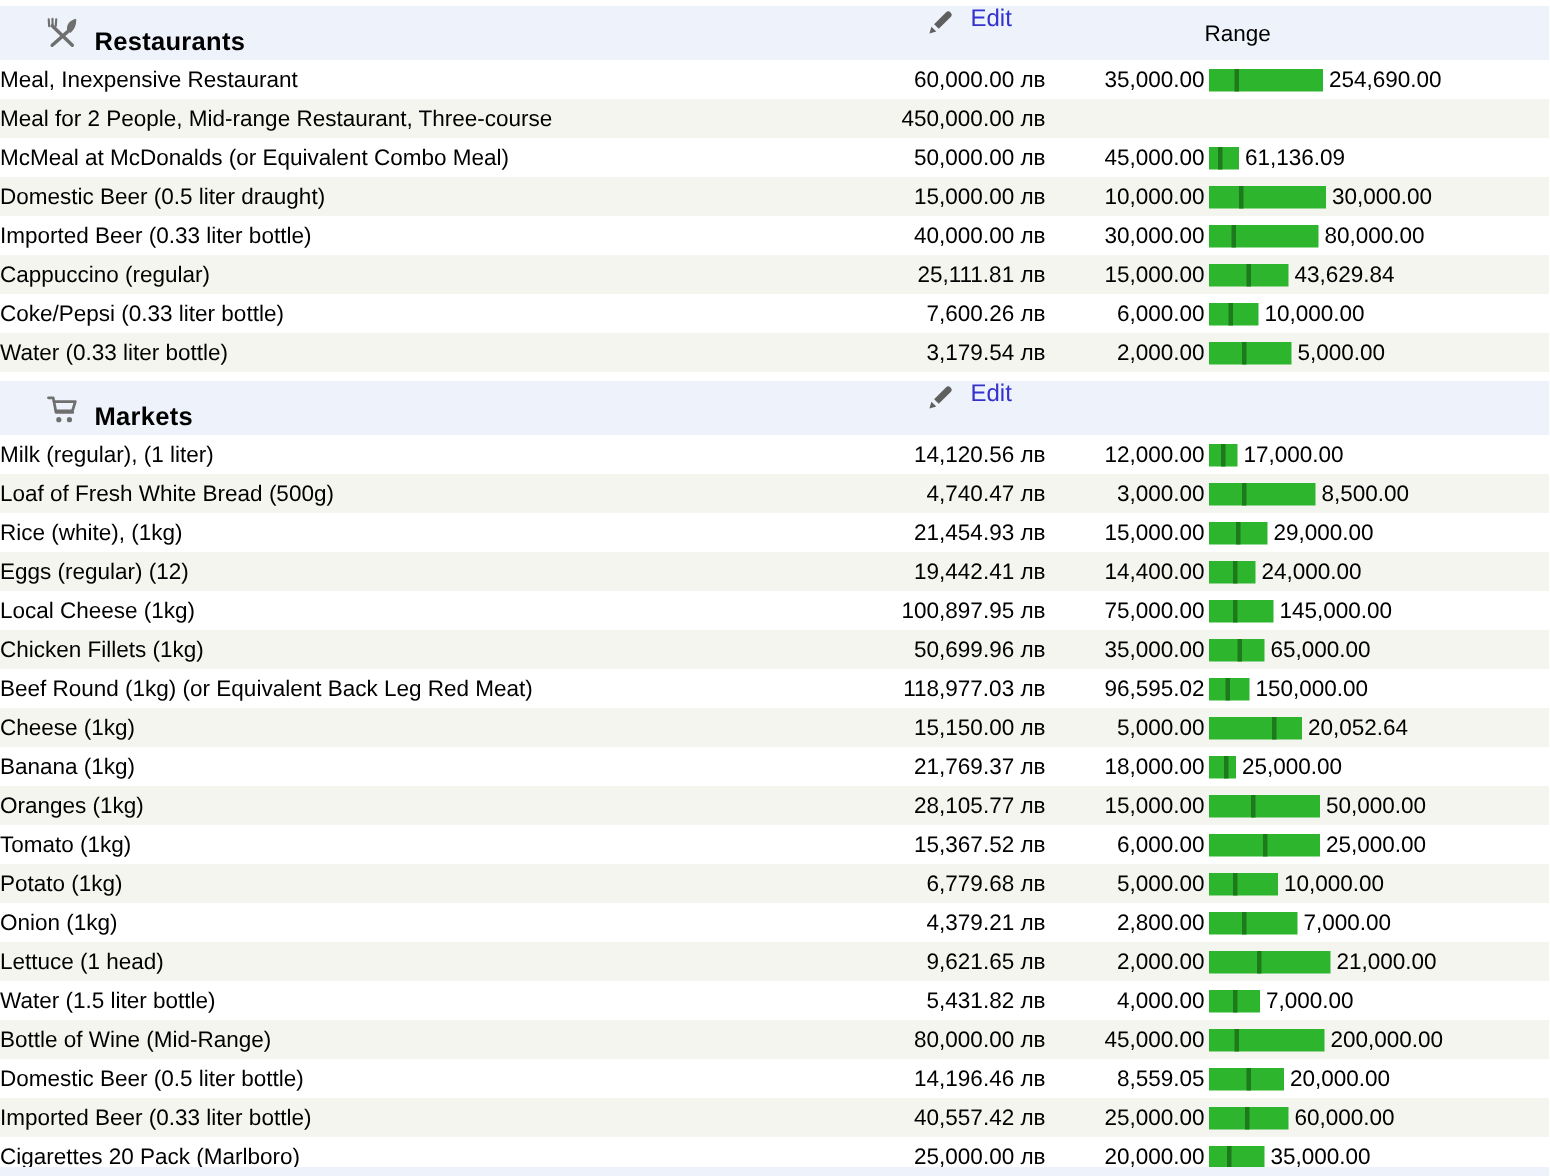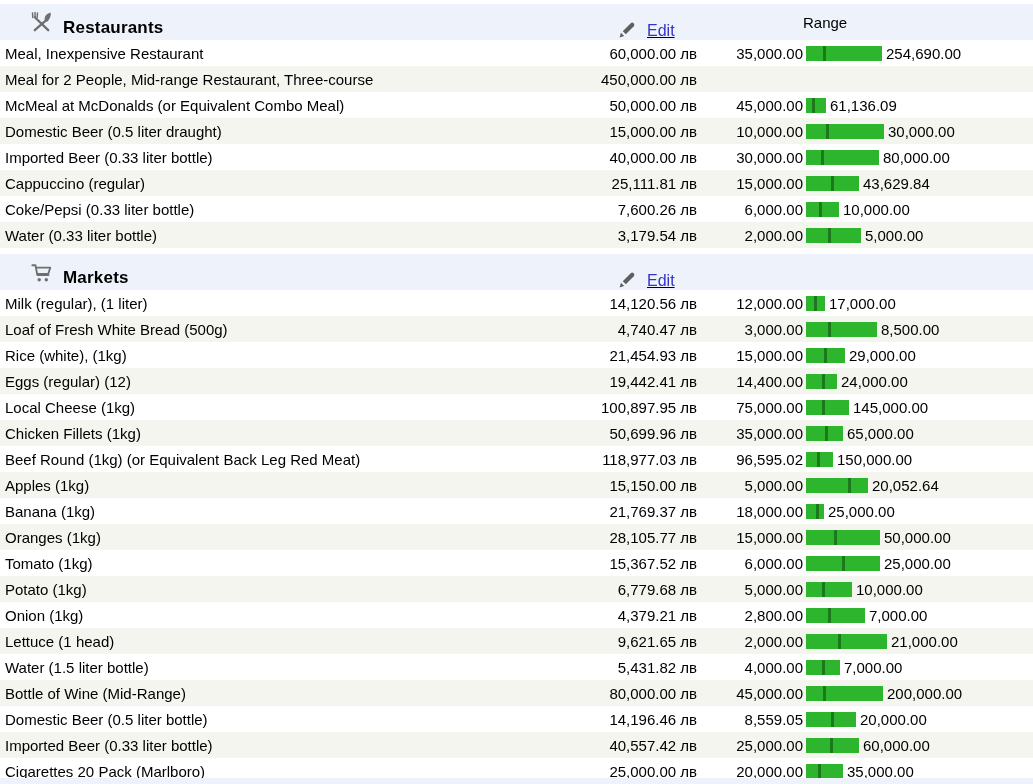--- a/index.html
+++ b/index.html
@@ -9,28 +9,28 @@
 
   .section.first  { margin-top:4px; }
   .section.later  { margin-top:6px; }
 
   .section-header {
     position:relative; height:36px; background:var(--header-bg,#eef3fb);
     display:flex; align-items:center;
   }
   .hicon { margin-left:30px; width:23px; height:23px; display:inline-flex; }
   .section-title { margin-left:10px; font-size:17px; font-weight:bold; letter-spacing:.2px;margin-top:12px; }
-  .edit { position:absolute; left:617px; top:0; height:36px; display:flex; align-items:flex-end; cursor:pointer;text-decoration:underline; }
+  .edit { position:absolute; left:617px; top:0; height:36px; display:flex; align-items:flex-start; cursor:pointer; }
   .pencil { width:21px; height:21px; display:inline-flex; }
   .edit-label { margin-left:9px; font-size:16px; color:var(--edit-color,#3232cd); }
   .range-header { position:absolute; left:803px; top:0; height:36px; display:flex; align-items:center; font-size:15px; }
 
   .row { height:26px; display:flex; align-items:center; font-size:15px; white-space:nowrap; }
   .row.striped { background:var(--stripe-bg,#f5f5ef); }
-  .item  { flex:0 0 492px; padding-left:5px; overflow:hidden; }
+  .item  { flex:0 0 492px; overflow:hidden; }
   .price { flex:0 0 205px; text-align:right; }
   .range { display:flex; align-items:center; font-size:15px; }
   .rmin  { flex:0 0 106px; text-align:right; }
   .bar   { position:relative; height:15px; margin-left:3px; background:var(--bar-color,#2eb52e); }
   .marker{ position:absolute; top:0; bottom:0; width:3px; background:var(--marker-color,#1c7a1c); }
   .rmax  { margin-left:4px; }
 
   .bottom-strip { position:absolute; left:0; right:0; bottom:0; height:6px; background:var(--header-bg,#eef3fb); }
 </style>
 </head>
@@ -263,21 +263,21 @@
     <span class="range">
       <span class="rmin">96,595.02</span>
       <span class="bar" style="width: 27px;">
         <span class="marker" style="left: 11px;"></span>
       </span>
       <span class="rmax">150,000.00</span>
     </span>
   </div>
 
   <div class="row striped">
-    <span class="item">Apples (1kg)</span>
+    <span class="item">Cheese (1kg)</span>
     <span class="price">15,150.00 лв</span>
     <span class="range">
       <span class="rmin">5,000.00</span>
       <span class="bar" style="width: 62px;">
         <span class="marker" style="left: 42px;"></span>
       </span>
       <span class="rmax">20,052.64</span>
     </span>
   </div>
 

